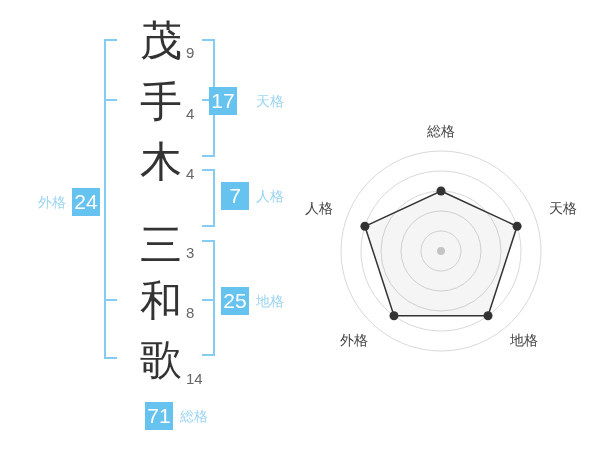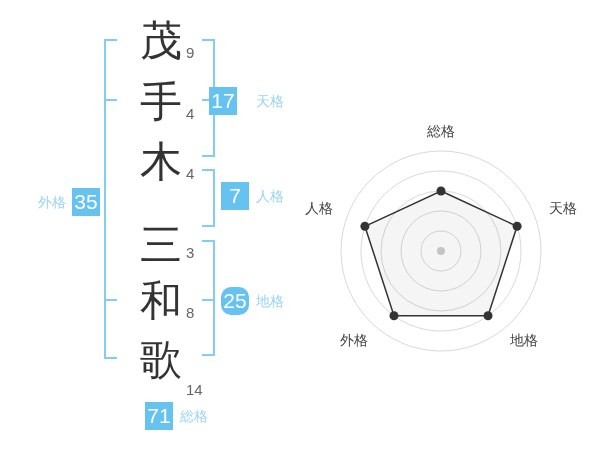--- a/index.html
+++ b/index.html
@@ -76,32 +76,32 @@
   <div class="name-char" style="top:141px;">木</div>
   <div class="name-char" style="top:224px;">三</div>
   <div class="name-char" style="top:280px;">和</div>
   <div class="name-char" style="top:339px;">歌</div>
 
   <div class="stroke-count" style="top:45px;">9</div>
   <div class="stroke-count" style="top:106px;">4</div>
   <div class="stroke-count" style="top:166px;">4</div>
   <div class="stroke-count" style="top:245px;">3</div>
   <div class="stroke-count" style="top:305px;">8</div>
-  <div class="stroke-count" style="top:382px;">14</div>
+  <div class="stroke-count" style="top:371px;">14</div>
 
   <div class="badge" style="left:209px;top:87px;text-align:center;">17</div>
   <div class="badge-label" style="left:256px;top:94px;">天格</div>
 
   <div class="badge" style="left:221px;top:182px;">7</div>
   <div class="badge-label" style="left:256px;top:189px;">人格</div>
 
-  <div class="badge" style="left:221px;top:287px;border-radius:10px;">25</div>
+  <div class="badge" style="left:221px;top:287px;">25</div>
   <div class="badge-label" style="left:256px;top:294px;">地格</div>
 
-  <div class="badge" style="left:72px;top:188px;">35</div>
+  <div class="badge" style="left:72px;top:188px;">24</div>
   <div class="badge-label" style="left:30px;top:195px;width:36px;text-align:right;">外格</div>
 
   <div class="badge" style="left:145px;top:402px;">71</div>
   <div class="badge-label" style="left:180px;top:409px;">総格</div>
 </div>
 
 <div id="radar-wrap">
   <svg id="radar-svg" width="300" height="255" viewBox="0 0 300 255">
       <circle cx="151" cy="136" r="20" fill="none" stroke="#d9d9d9" stroke-width="1"></circle>
       <circle cx="151" cy="136" r="40" fill="none" stroke="#d9d9d9" stroke-width="1"></circle>

